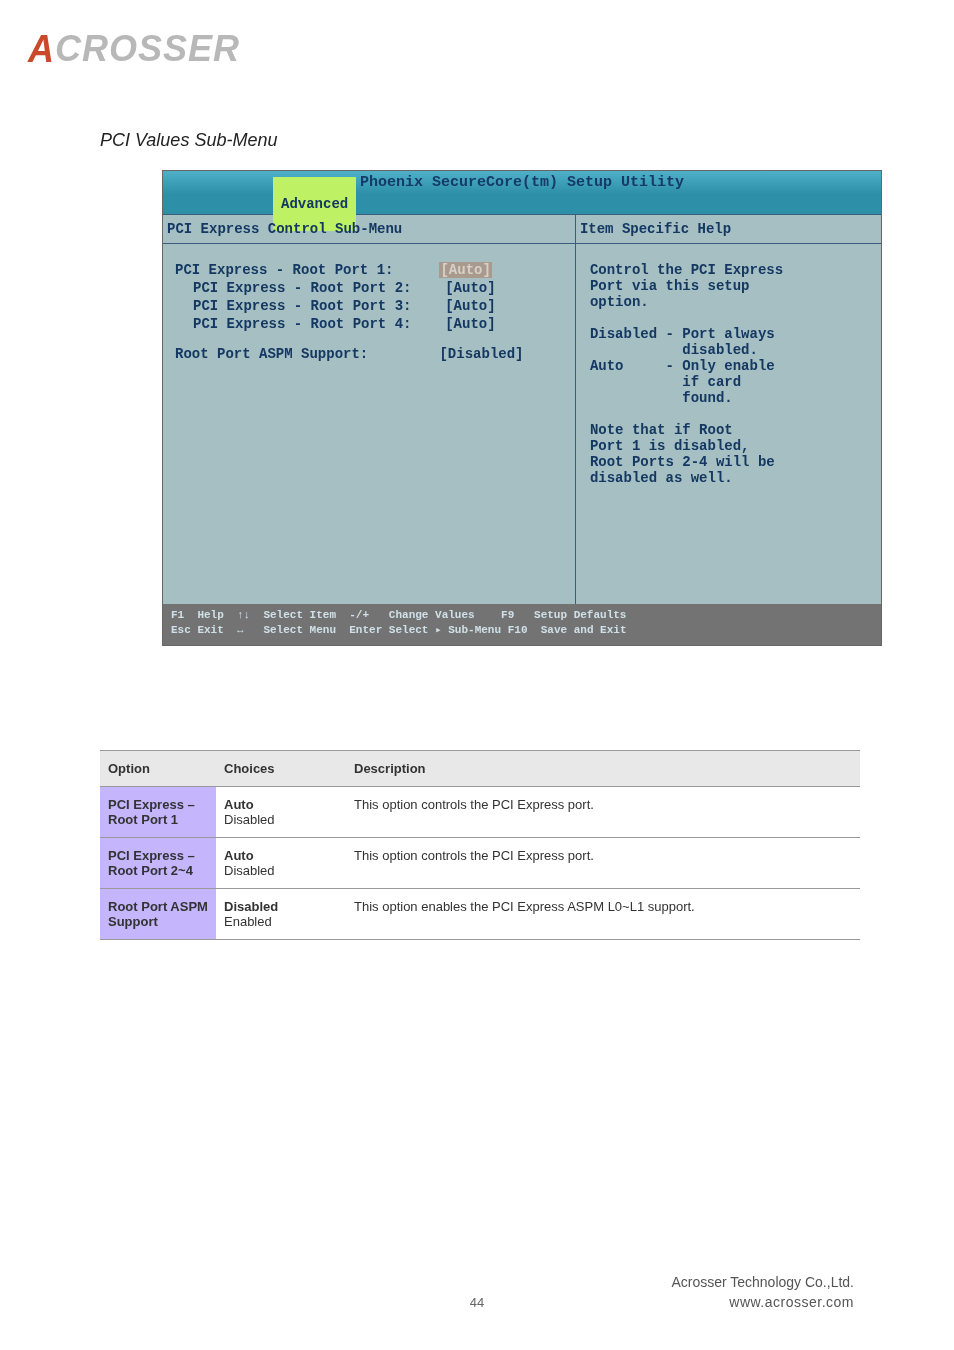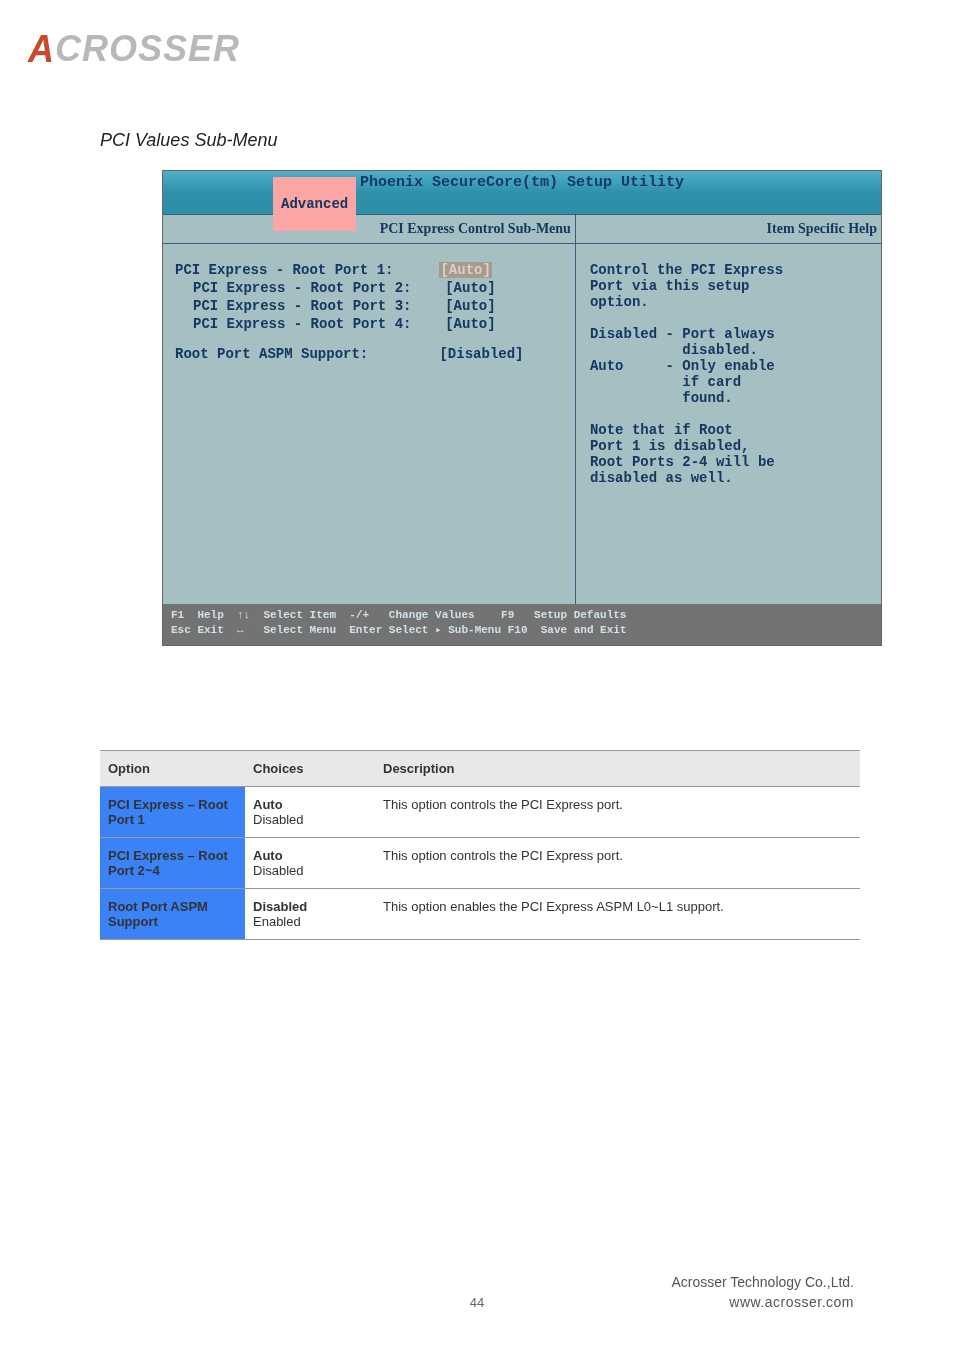--- a/index.html
+++ b/index.html
@@ -55,42 +55,41 @@
     text-align: center;
     padding: 3px 0;
     font-size: 15px;
   }
   .bios-tabbar {
     background: #2d8fa8;
     color: #bfd8e0;
     padding: 2px 0 2px 110px;
   }
   .bios-tab {
-    background: #fca5a5;
+    background: #bef264;
     color: #143861;
     padding: 19px 8px;
   }
   .bios-body {
     display: flex;
     background: #a5bfc3;
     border-top: 1px solid #3a5d7e;
   }
   .bios-left {
     flex: 1.35;
     border-right: 1px solid #3a5d7e;
   }
   .bios-right {
     flex: 1;
   }
   .bios-header-cell {
     padding: 6px 4px;
-    text-align: right;
+    text-align: left;
     color: #143861;
     border-bottom: 1px solid #3a5d7e;
-    font-family: Liberation Serif, serif;
   }
   .bios-content {
     padding: 18px 12px 60px 12px;
     min-height: 360px;
     color: #143861;
   }
   .bios-content-right {
     padding: 18px 12px 60px 14px;
     min-height: 360px;
     color: #143861;
@@ -131,21 +130,21 @@
     border-top: 1px solid #999;
     border-bottom: 1px solid #999;
     padding: 10px 8px;
     text-align: left;
     vertical-align: top;
   }
   th {
     background: #e8e8e8;
     font-weight: bold;
   }
-  td.c1 { background: #3b82f6; width: 145px; font-weight: bold;}
+  td.c1 { background: #c4b5fd; width: 116px; font-weight: bold;}
   td.c2 { width: 130px; }
   td.c3 { }
   .footer {
     position: absolute;
     bottom: 40px;
     right: 100px;
     text-align: right;
     color: #555;
     font-size: 14px;
   }

